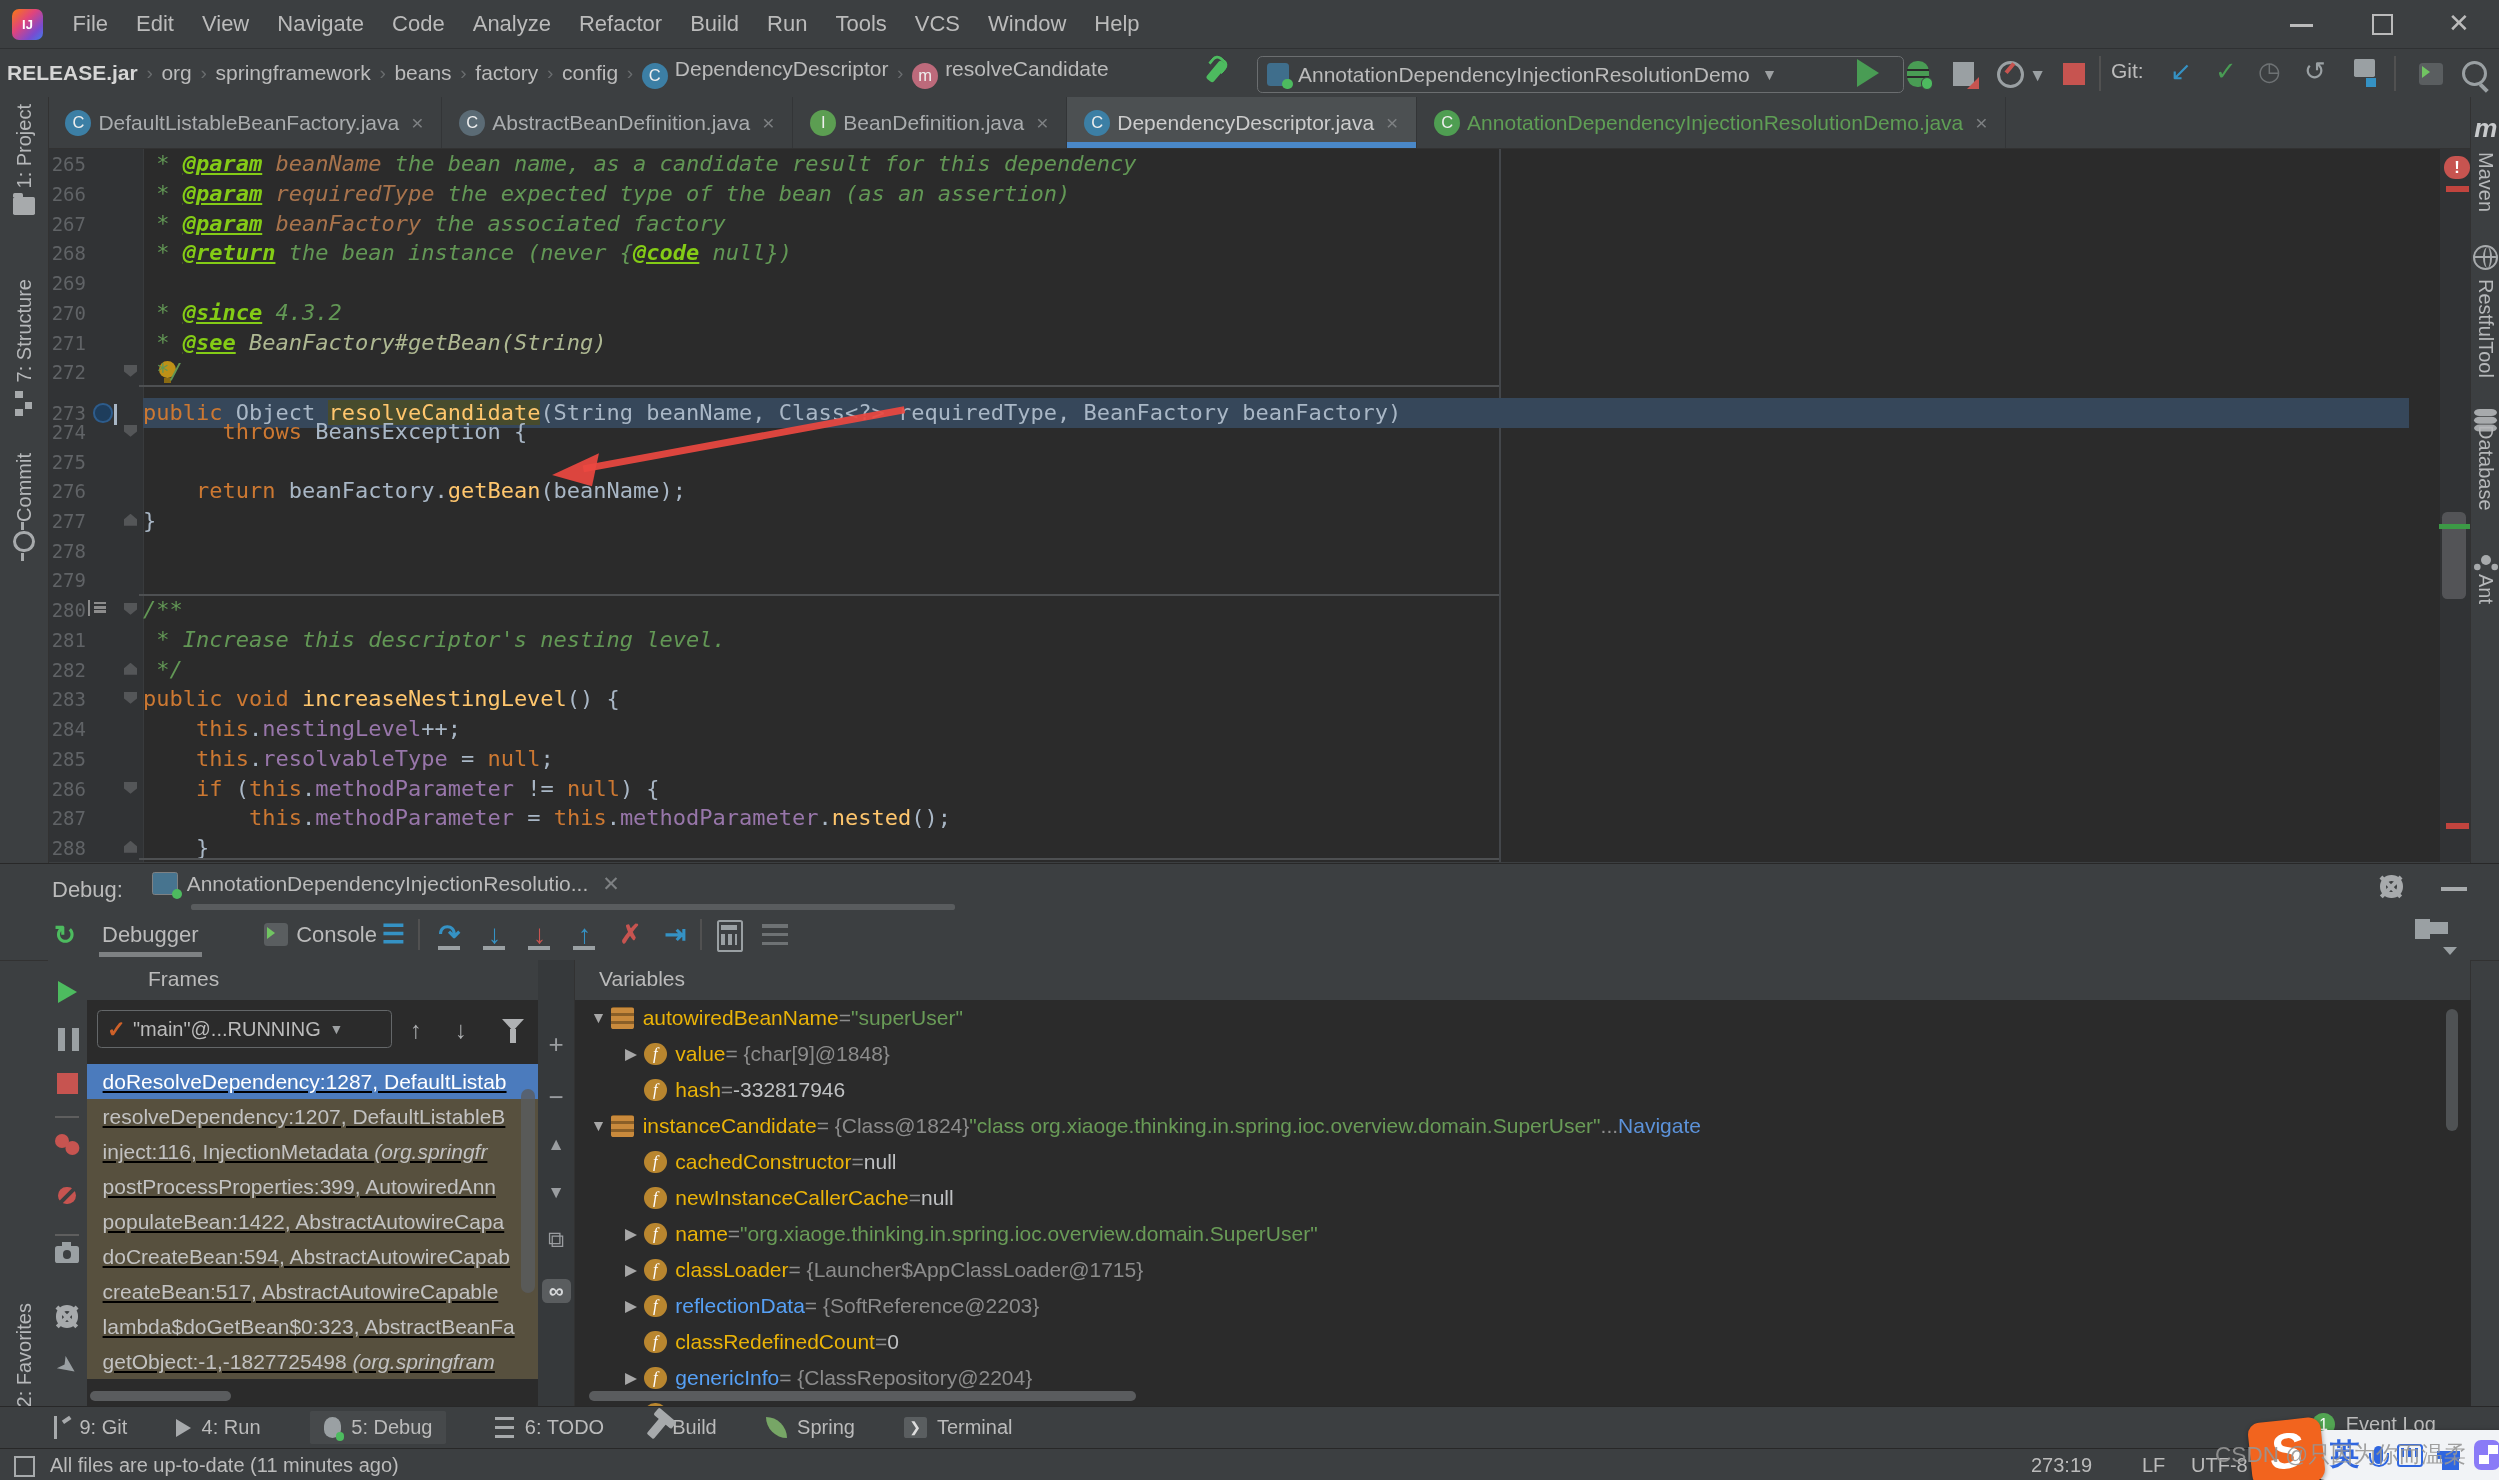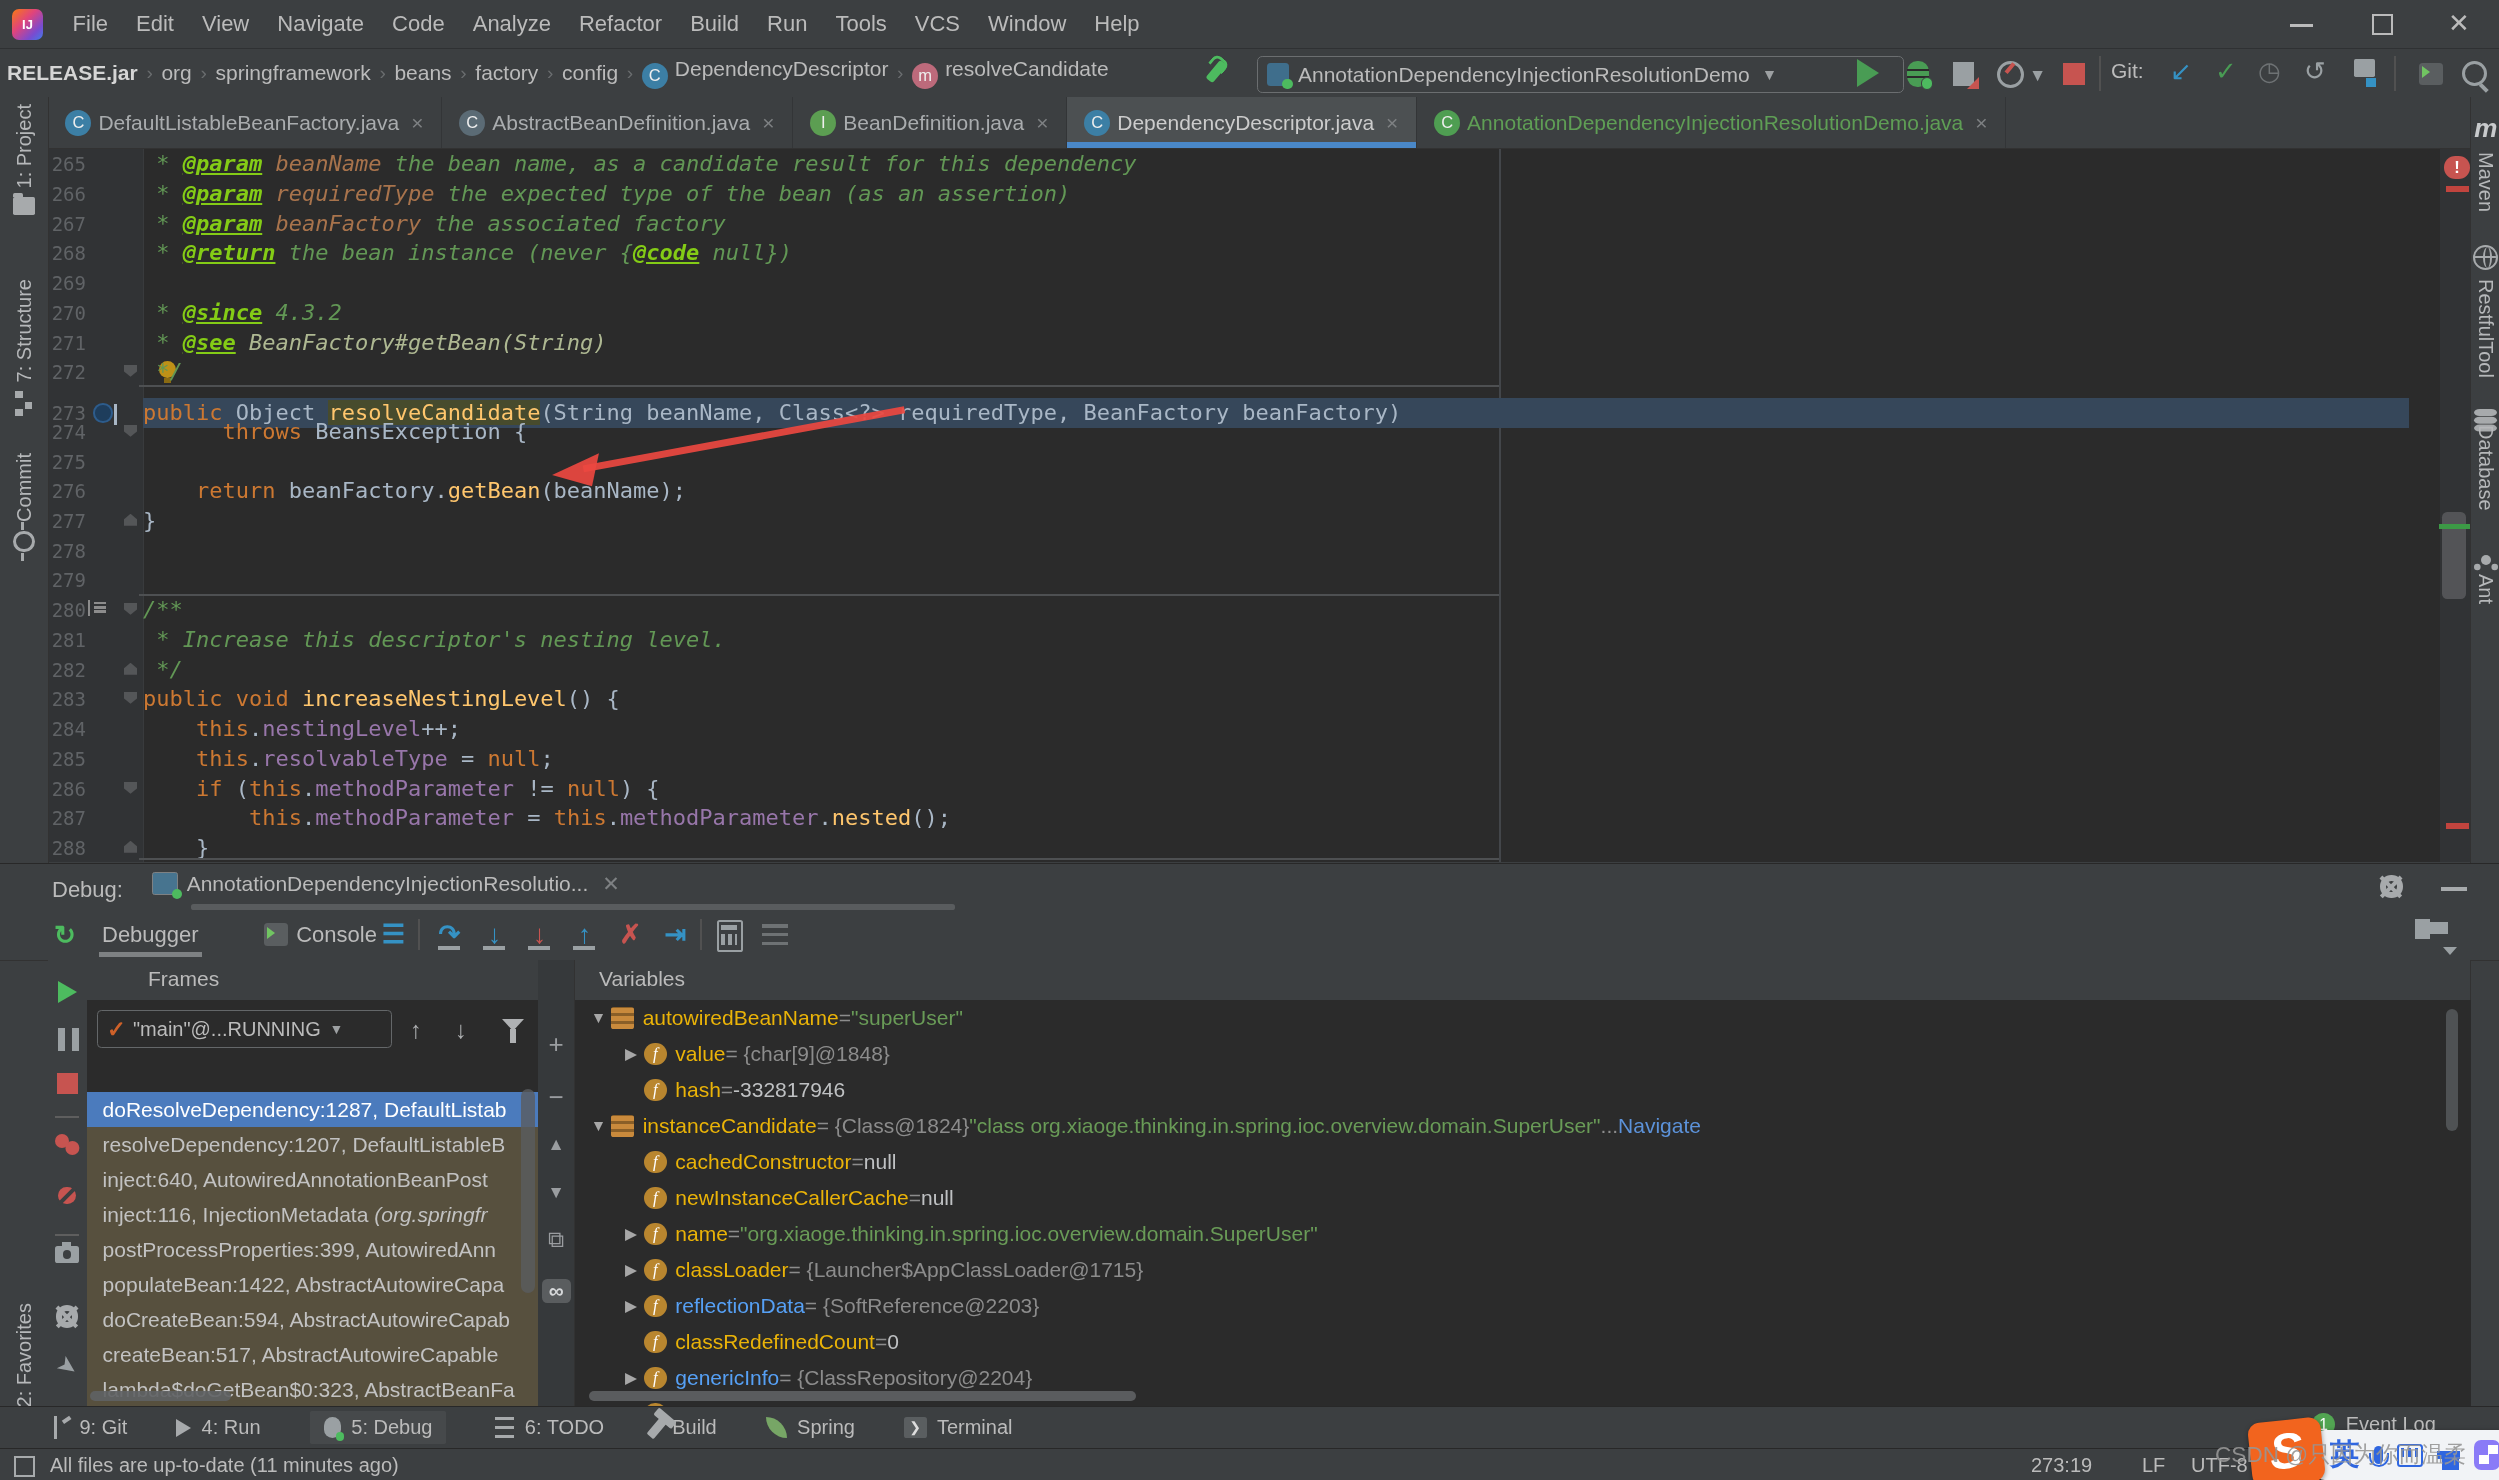--- a/index.html
+++ b/index.html
@@ -184,21 +184,21 @@
   #frames-title{position:absolute;left:61px;top:7px;font-size:21px;color:#BBB;}
   #vars-title{position:absolute;left:512px;top:7px;font-size:21px;color:#BBB;}
   #frames-panel{left:87px;top:1000px;width:451px;height:406px;background:#2B2B2B;}
   #thread-box{position:absolute;left:10.4px;top:10.4px;width:295px;height:38px;border:1.7px solid #646769;border-radius:4.3px;
     display:flex;align-items:center;font-size:20px;color:#BBB;padding:0 8.7px;box-sizing:border-box;white-space:nowrap;}
   #thread-box .chk{color:#CE6129;font-weight:bold;margin-right:7px;font-size:22.6px;}
   #thread-box .dda{margin-left:8.7px;color:#9DA0A2;font-size:14px;}
   .fctl{position:absolute;top:15.6px;font-size:24px;color:#AFB1B3;}
   .funnel-ic{position:absolute;top:19px;width:0;height:0;border-left:11.3px solid transparent;border-right:11.3px solid transparent;border-top:12px solid #AFB1B3;}
   .funnel-ic::after{content:"";position:absolute;left:-2.6px;top:-1.7px;width:5.2px;height:14px;background:#AFB1B3;}
-  #frames-rows{position:absolute;left:0;top:92px;width:451px;height:346px;overflow:hidden;}
+  #frames-rows{position:absolute;left:0;top:64px;width:451px;height:346px;overflow:hidden;text-decoration:underline;}
   .frow{height:35px;line-height:35px;padding-left:15.6px;font-size:21px;color:#C2C2C2;white-space:nowrap;overflow:hidden;background:#57503E;}
   .frow.selected{background:#4B7BBD;color:#FFF;}
   .frow .it{font-style:italic;}
   #frames-vscroll{position:absolute;left:434px;top:89px;width:14px;height:204px;background:#5A5D5F;border-radius:7px;opacity:.8;}
   #frames-hscroll{position:absolute;left:2.6px;top:391px;width:141px;height:10.4px;background:#5F6264;border-radius:5.2px;opacity:.9;}
 
   #watch-strip{left:538px;top:960px;width:36px;height:446px;background:#36393B;border-right:1.7px solid #323232;}
   .ws-ic{position:absolute;left:0;width:36px;text-align:center;color:#9A9DA0;font-size:26px;}
   .ws-oo{background:#5A5D5F;border-radius:5.2px;left:3.5px;width:29.5px;color:#D5D7D9;font-size:21px;font-weight:bold;}
 
@@ -652,21 +652,20 @@
       <span class="chk">✓</span>
       <span>"main"@...RUNNING</span>
       <span class="dda">▼</span>
     </div>
     <div class="fctl" style="left:323px;">↑</div>
     <div class="fctl" style="left:368px;">↓</div>
     <div class="funnel-ic" style="left:415px;"></div>
     <div id="frames-rows">
         <div class="frow selected"><span>doResolveDependency:1287, DefaultListab</span></div>
         <div class="frow"><span>resolveDependency:1207, DefaultListableB</span></div>
-        <div class="frow"><span>inject:640, AutowiredAnnotationBeanPost</span></div>
         <div class="frow"><span>inject:116, InjectionMetadata </span><span class="it">(org.springfr</span></div>
         <div class="frow"><span>postProcessProperties:399, AutowiredAnn</span></div>
         <div class="frow"><span>populateBean:1422, AbstractAutowireCapa</span></div>
         <div class="frow"><span>doCreateBean:594, AbstractAutowireCapab</span></div>
         <div class="frow"><span>createBean:517, AbstractAutowireCapable</span></div>
         <div class="frow"><span>lambda$doGetBean$0:323, AbstractBeanFa</span></div>
         <div class="frow"><span>getObject:-1,-1827725498 </span><span class="it">(org.springfram</span></div>
       </div>
     <div id="frames-vscroll"></div>
     <div id="frames-hscroll"></div>

